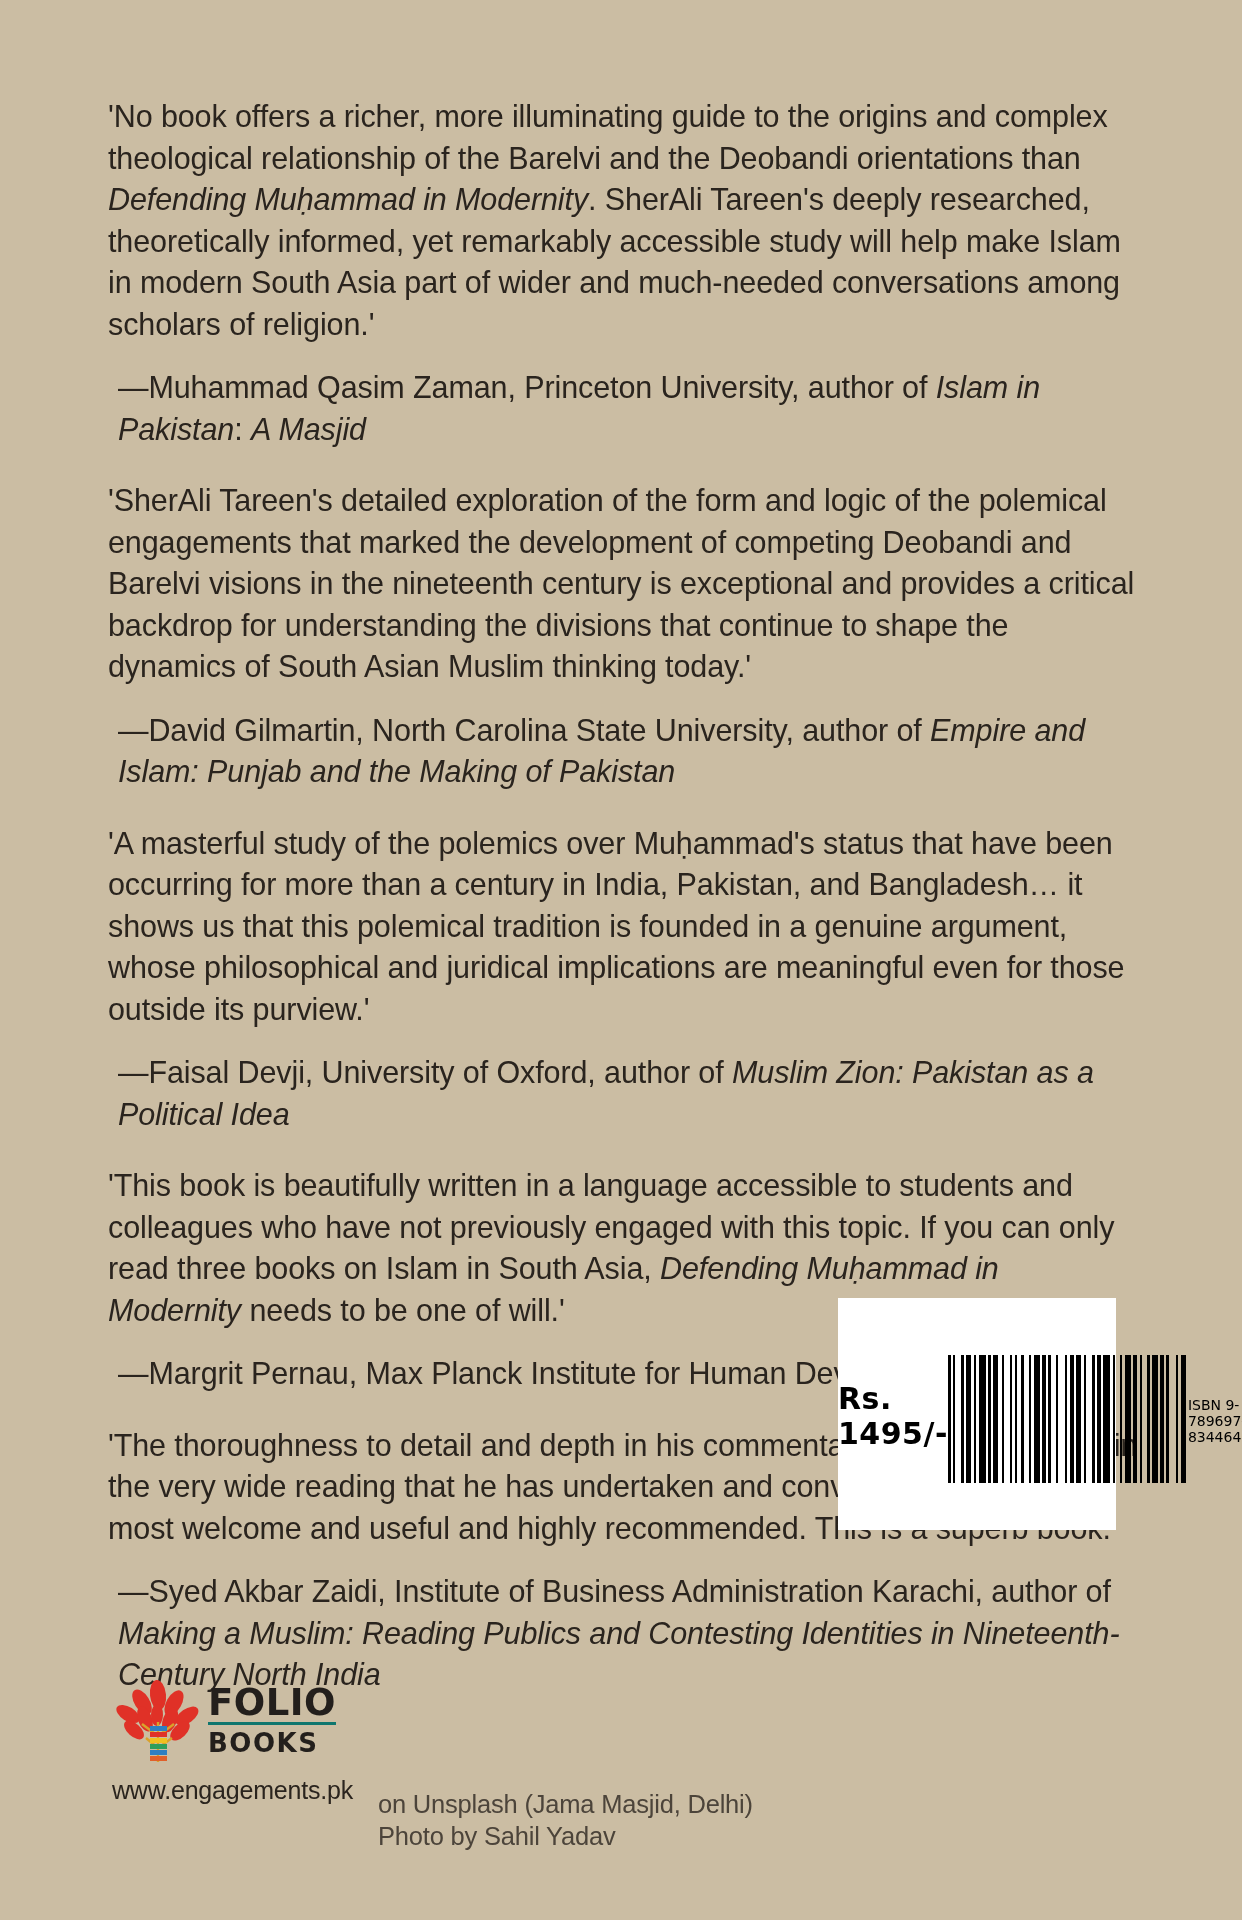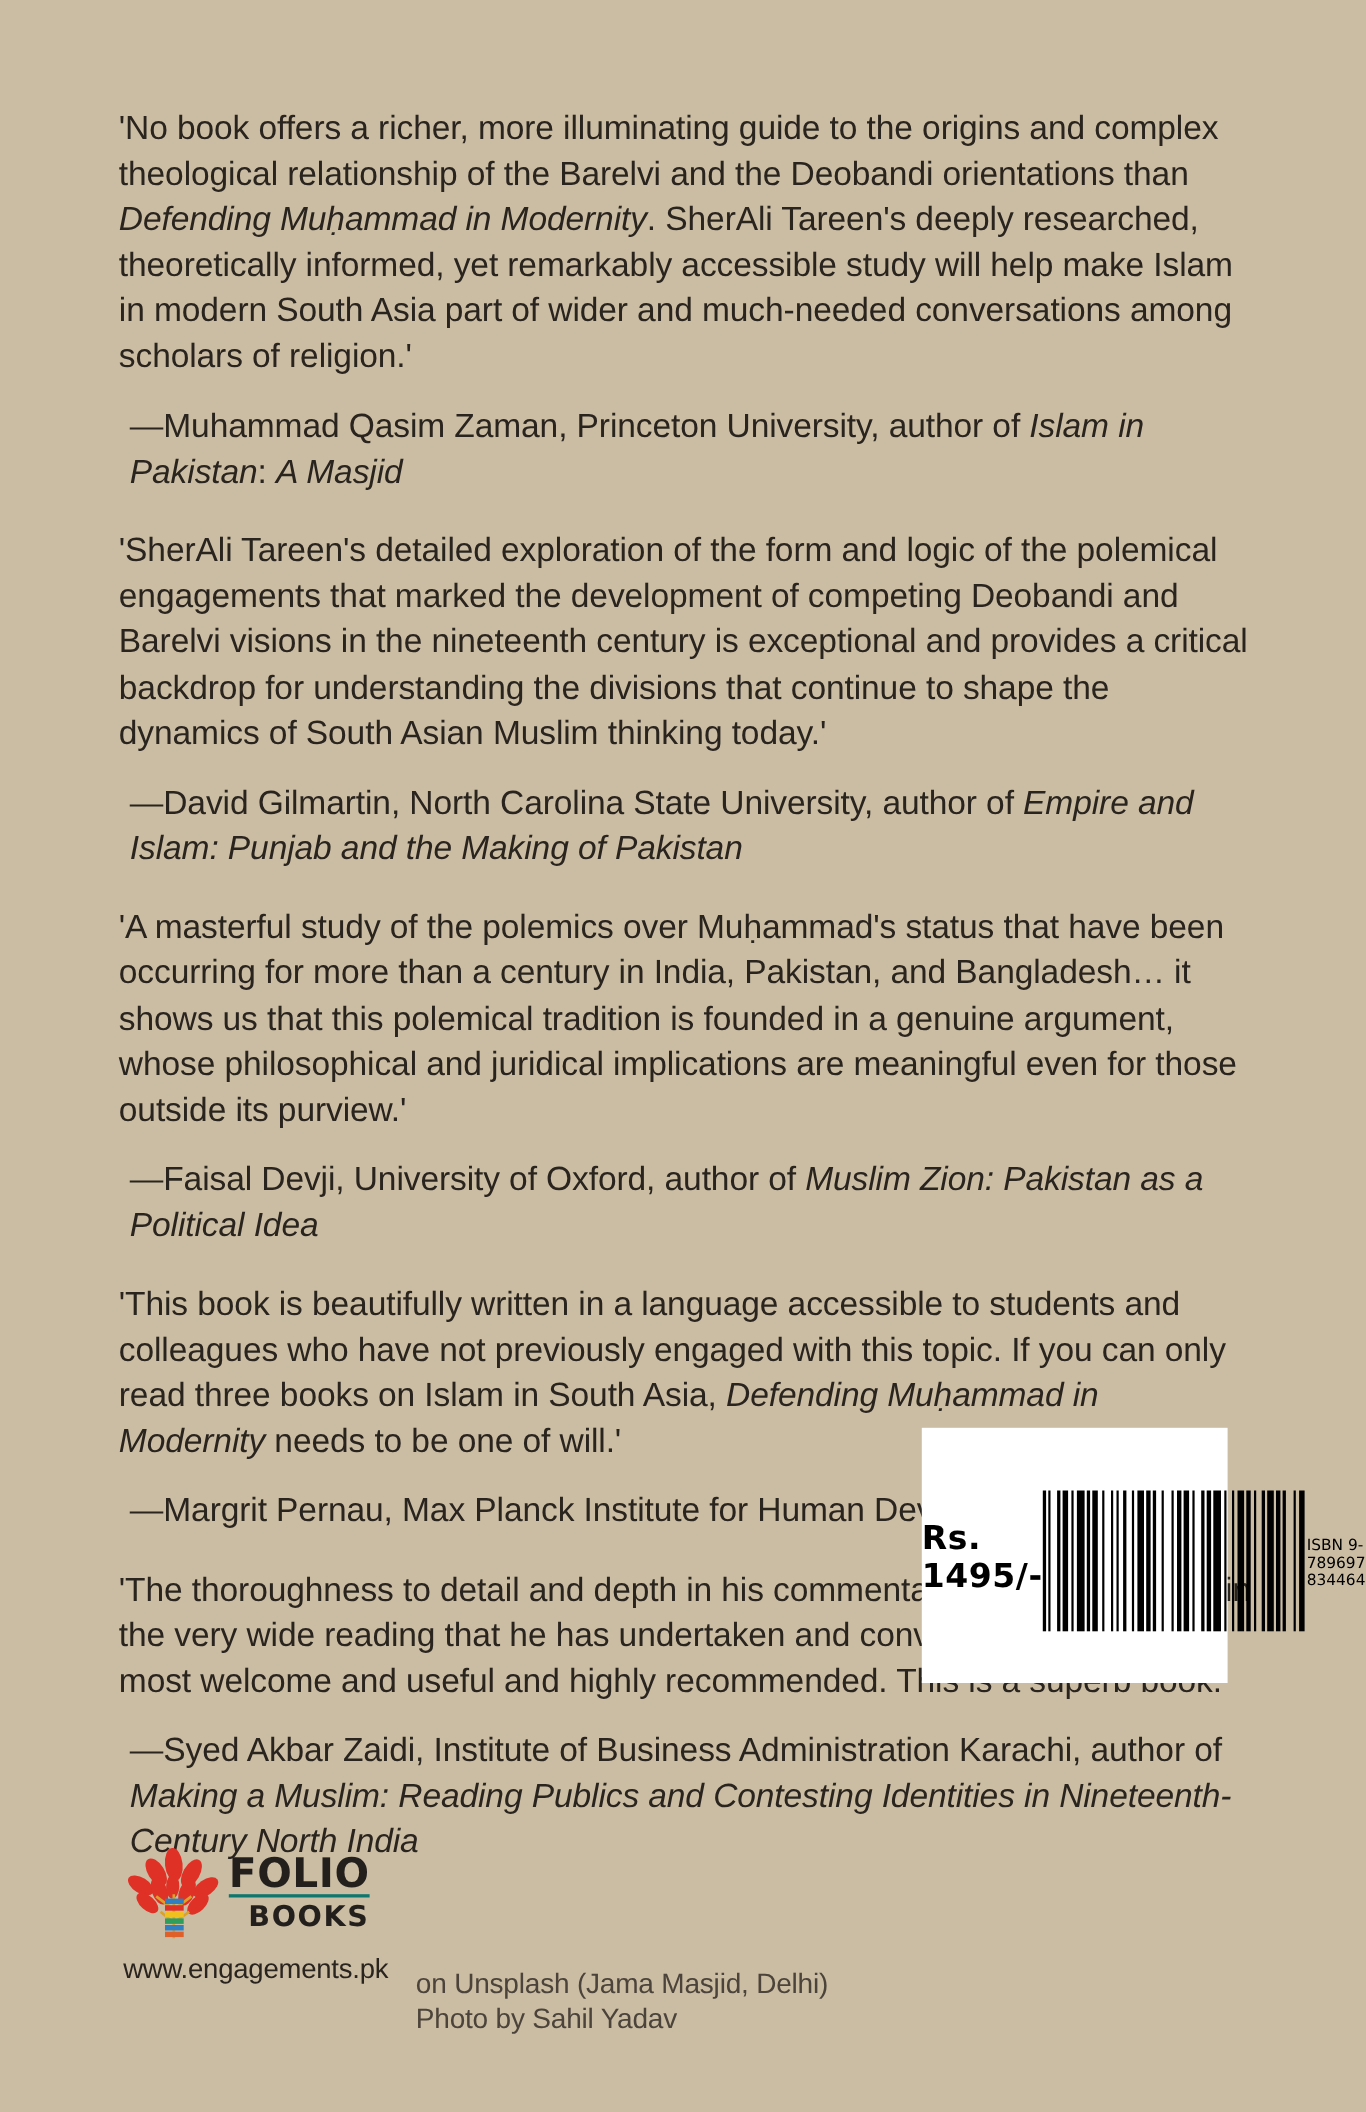--- a/index.html
+++ b/index.html
@@ -84,21 +84,21 @@
     padding-bottom: 2px;
     display: block;
   }
   .books-word {
     font-family: "DejaVu Sans", sans-serif;
     font-weight: bold;
     font-size: 26px;
     letter-spacing: 1.5px;
     color: #231f1c;
     display: block;
-    text-align: right;
+    text-align: left;
     padding-top: 3px;
   }
   .site-url {
     font-size: 25px;
     color: #2a241e;
     margin-top: 6px;
     letter-spacing: -0.2px;
   }
   .photo-credit {
     position: absolute;

